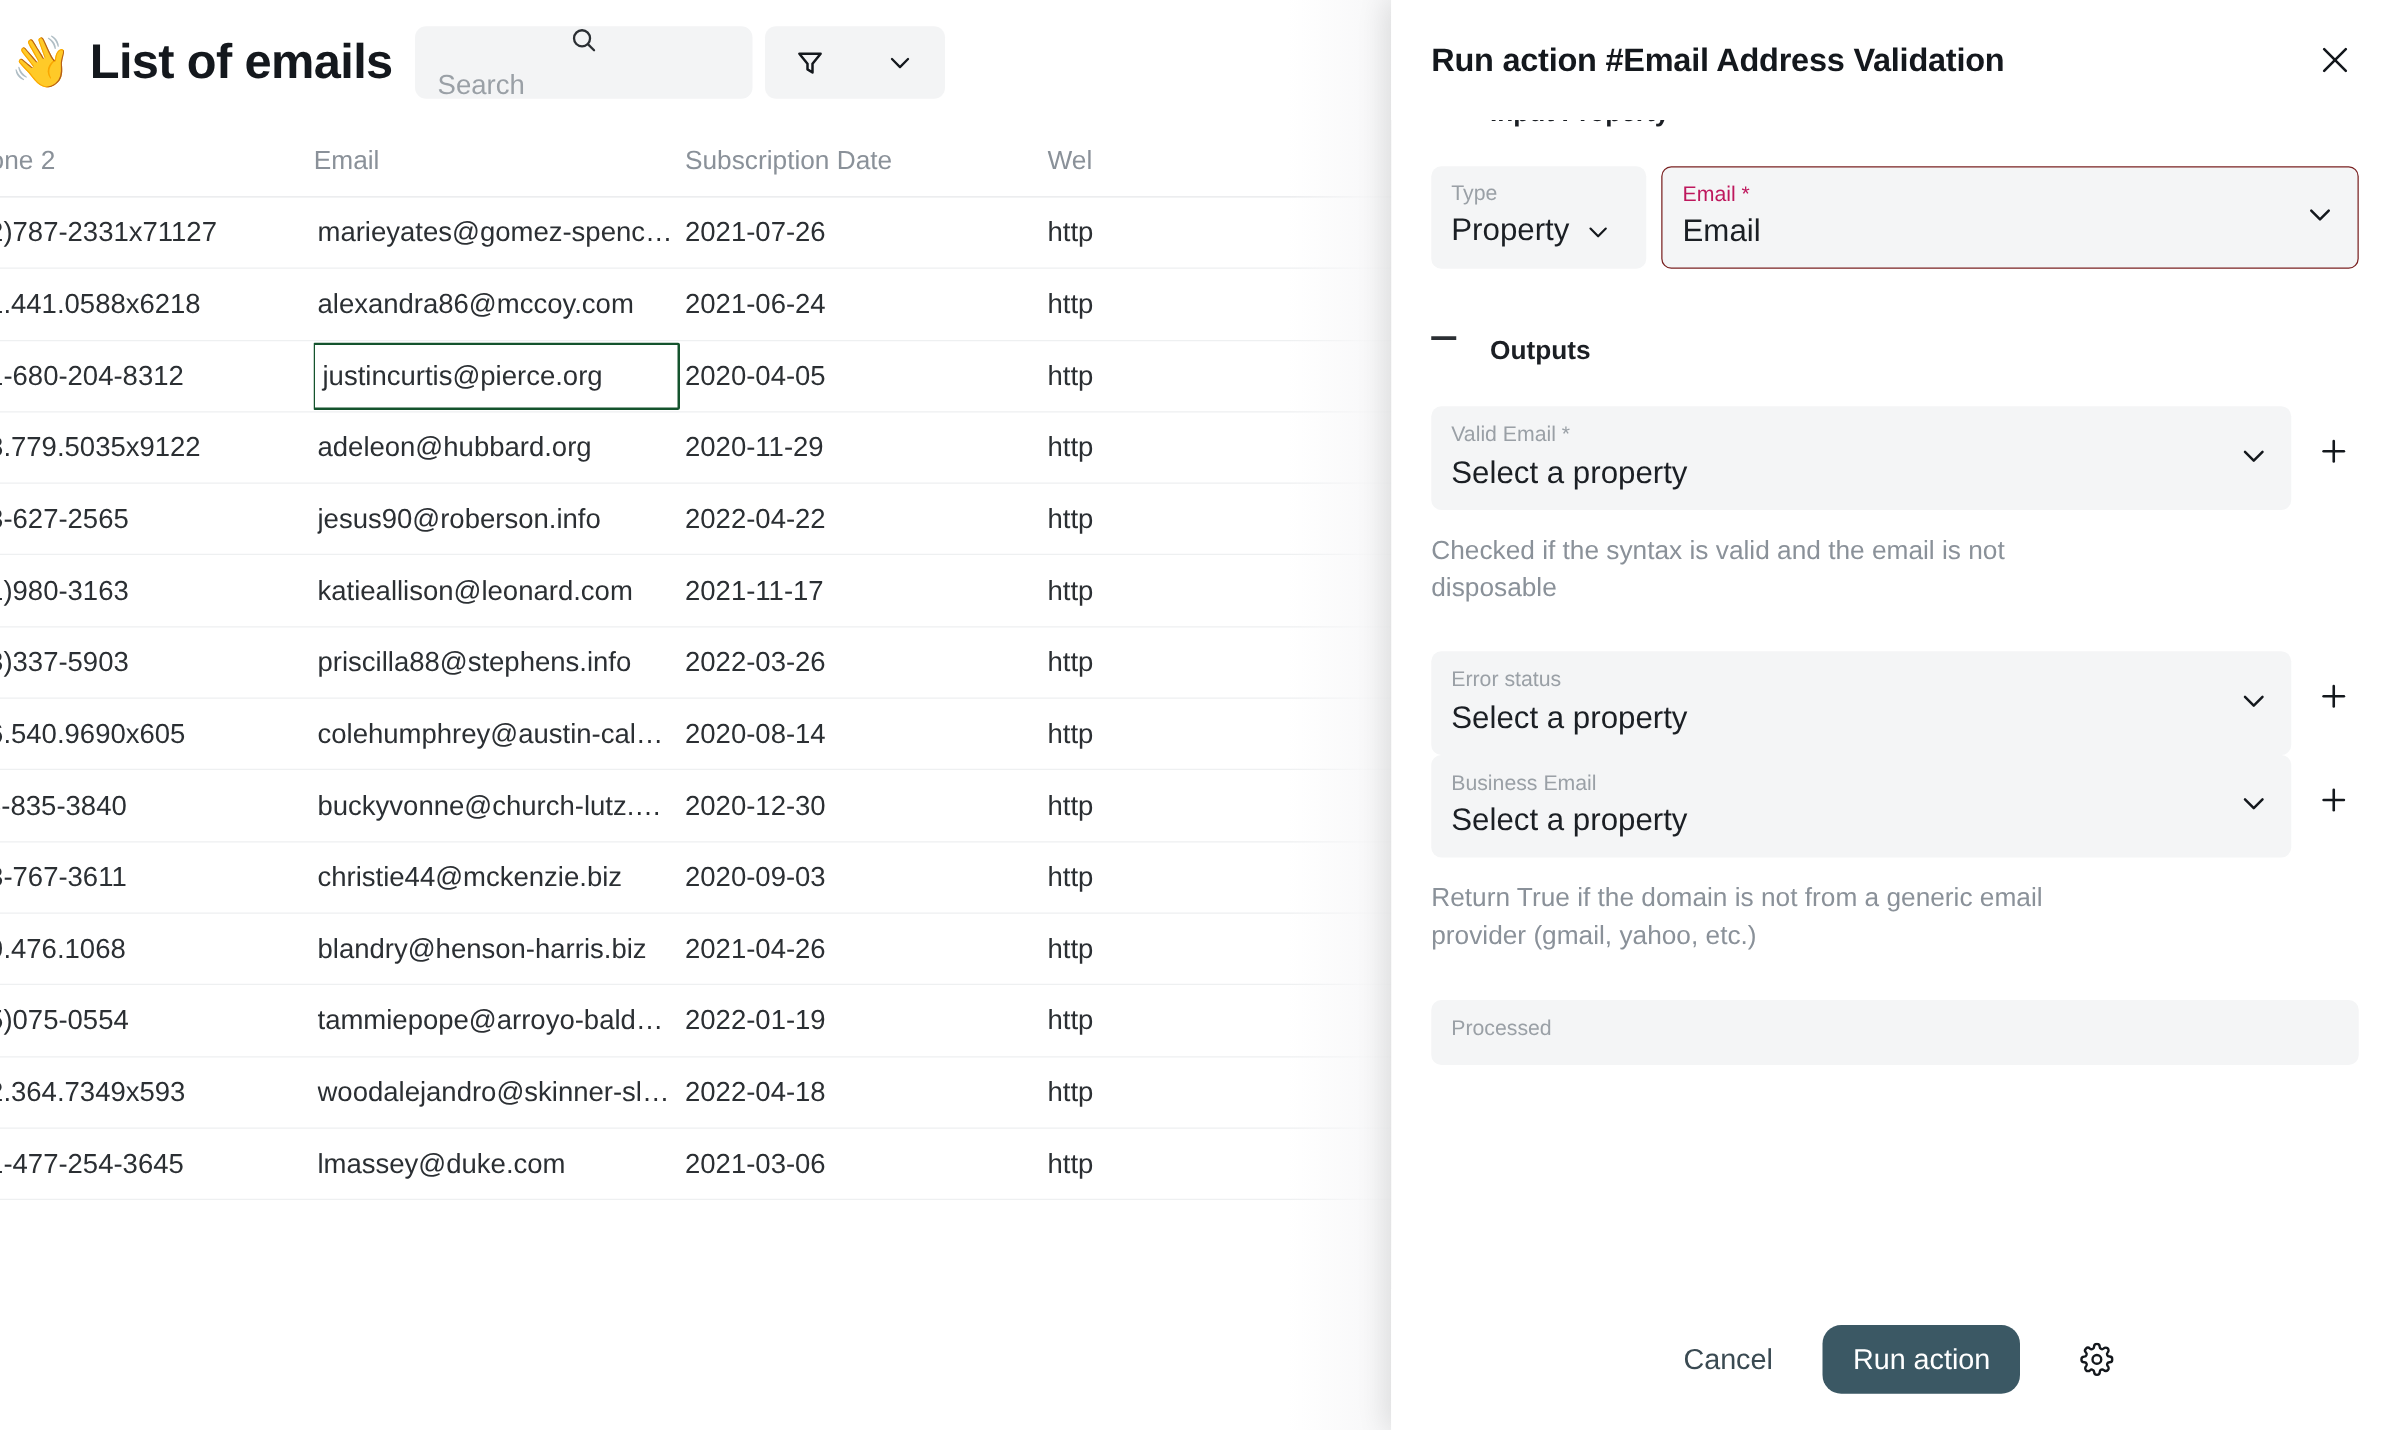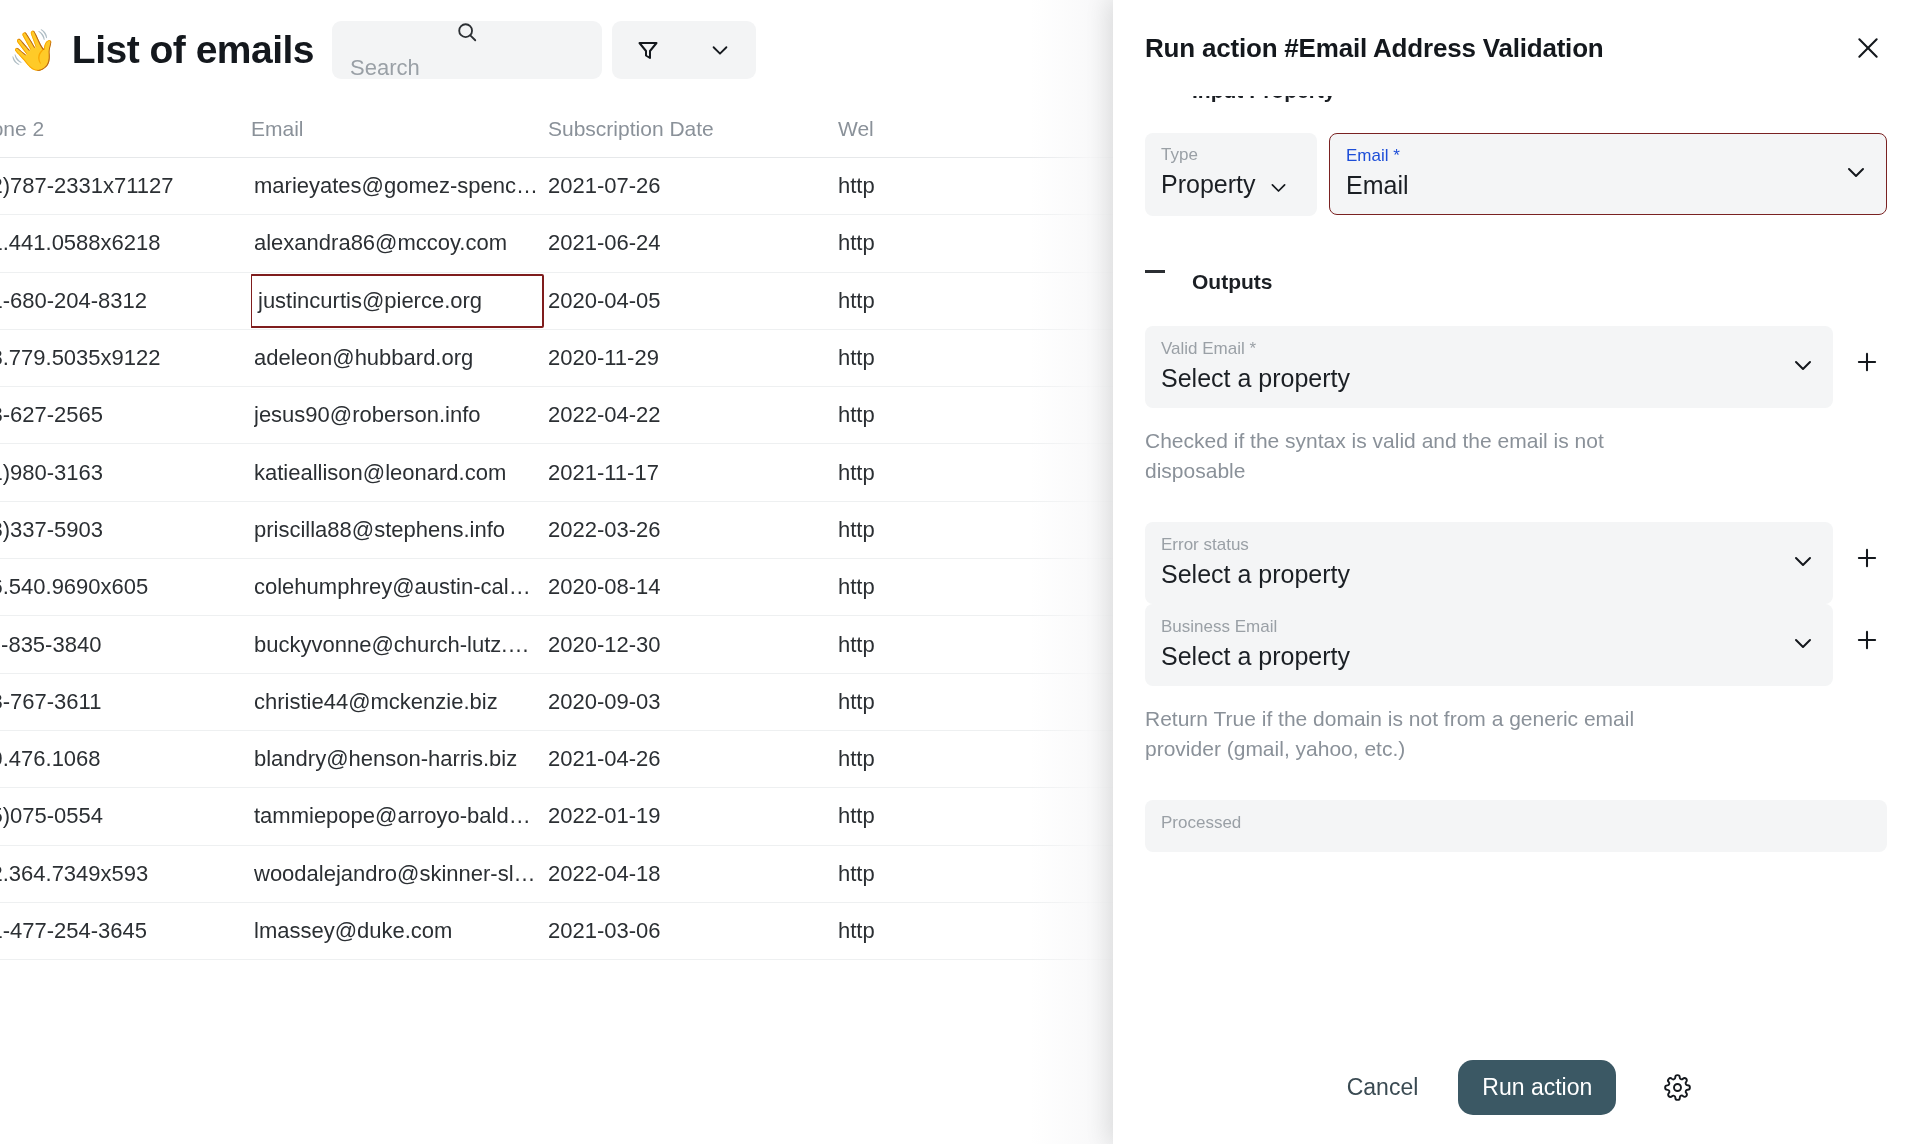--- a/index.html
+++ b/index.html
@@ -79,21 +79,21 @@
     border-bottom: 1px solid #eef0f1;
     font-size: 22px; color: #2b2f33;
   }
   .td { white-space: nowrap; overflow: hidden; }
   .td.col-email { padding-left: 3px; }
   .cell-trunc { display: inline-block; max-width: 285px; overflow: hidden;
                 text-overflow: ellipsis; white-space: nowrap; vertical-align: bottom; }
 
   
   .cell-selected {
-    border: 2px solid #7f1d1d;
+    border: 2px solid #14532d;
     border-radius: 2px;
     height: 54px; width: 294px;
     margin-left: -4px;
     display: flex; align-items: center;
     padding-left: 6px;
   }
 
   
   .table-fade {
     position: absolute; right: 0; top: 0;
@@ -148,21 +148,21 @@
     position: relative;
   }
   .field-type { width: 172px; }
   .field-label { font-size: 17px; color: #9aa0a6; margin-bottom: 4px; line-height: 1.2; }
   .field-value { font-size: 25px; color: #1b1f24; line-height: 1.2; }
   .field-email {
     flex: 1 1 auto;
     border: 1.5px solid #7a2222;
     background: #f4f5f6;
   }
-  .field-email .field-label { color: #1d4ed8; }
+  .field-email .field-label { color: #be185d; }
   .chev {
     position: absolute; right: 18px; top: 50%;
     transform: translateY(-50%);
   }
   .chev-inline { display: inline-block; margin-left: 8px; vertical-align: middle; }
 
   .outputs-head { margin-top: 54px; margin-bottom: 20px; }
 
   .output-row { display: flex; align-items: flex-start; gap: 14px; }
   .output-field {

